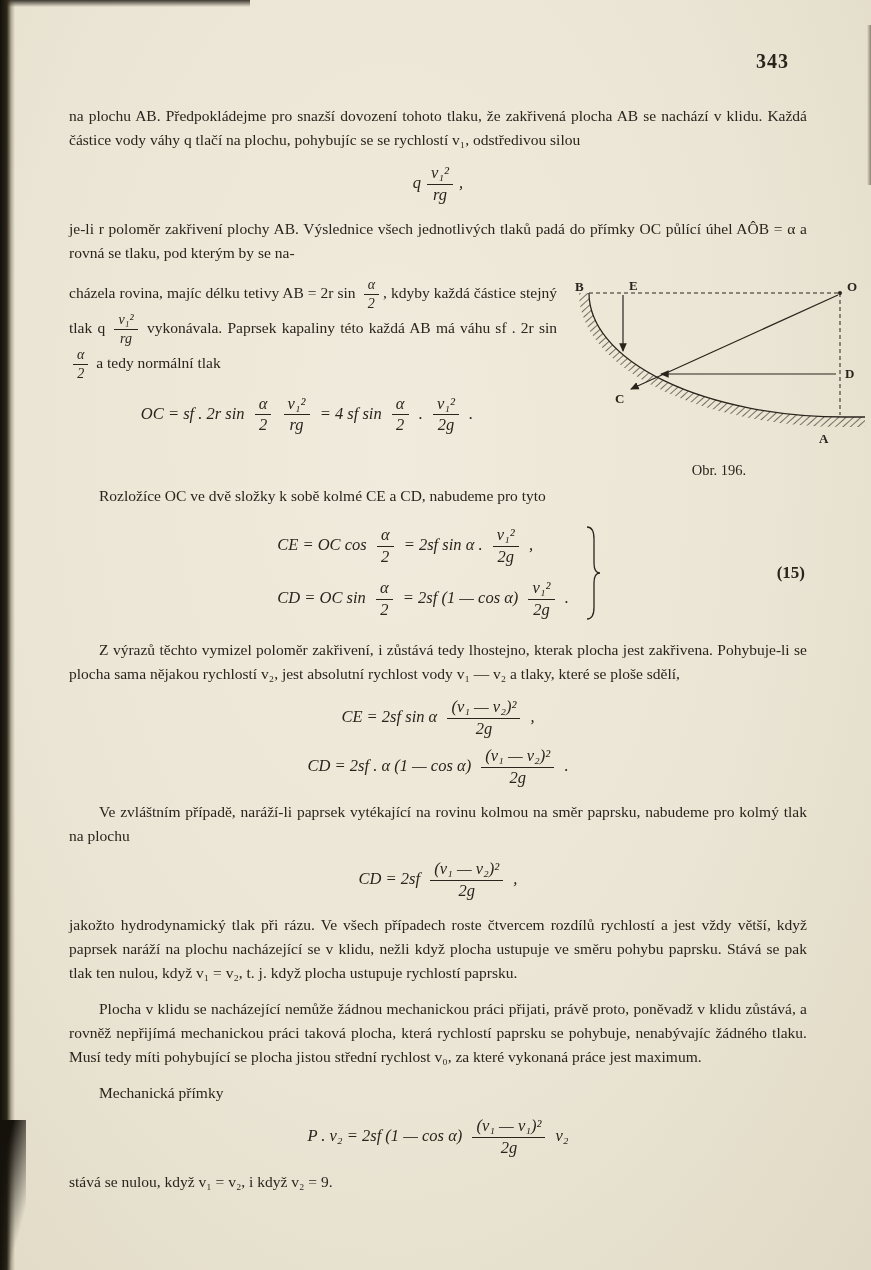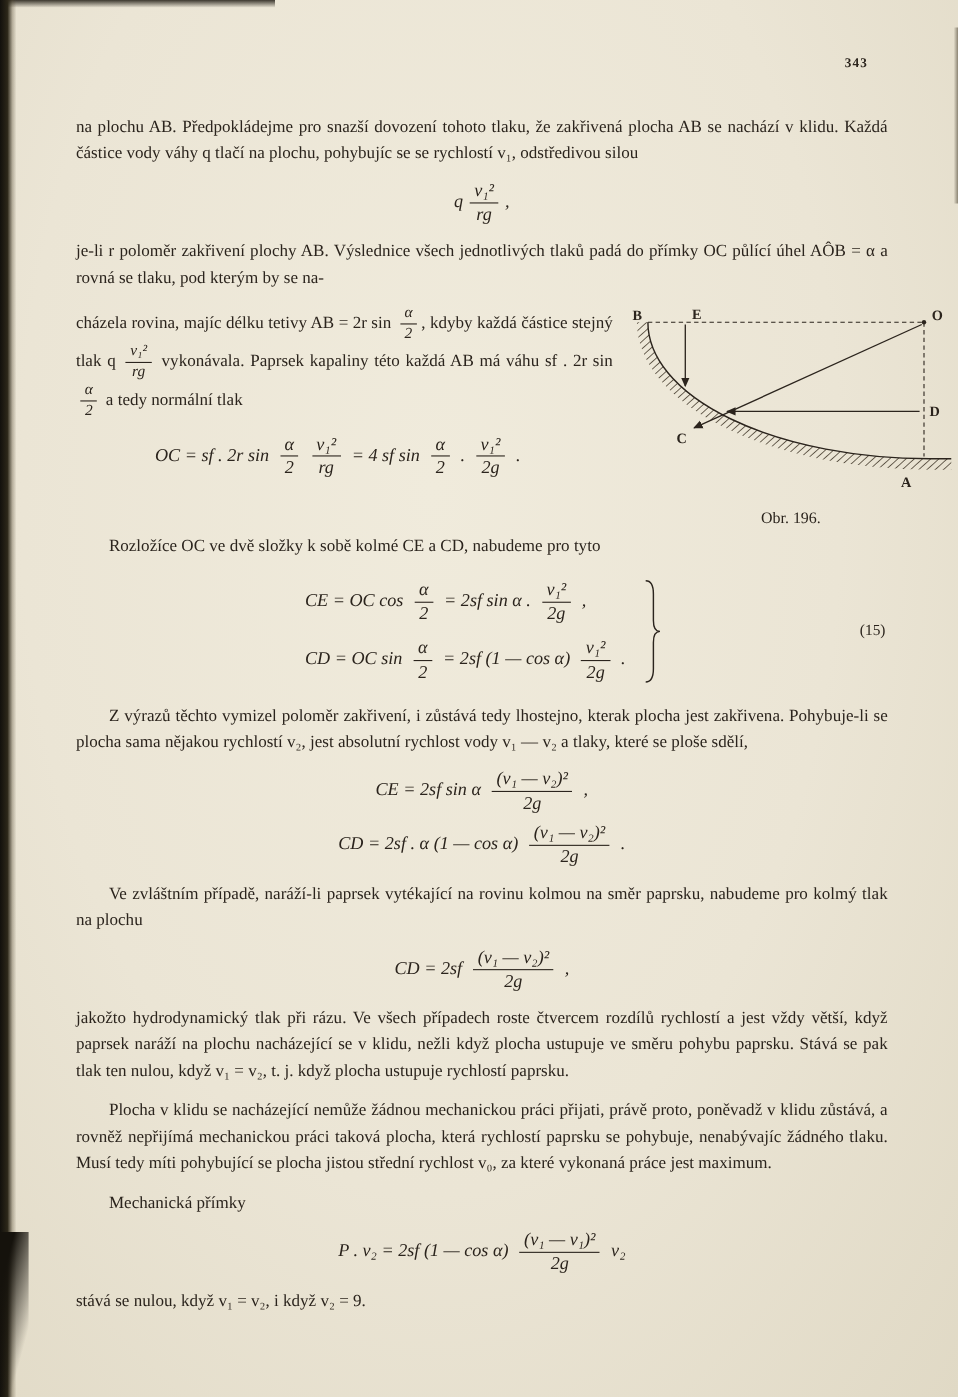--- a/index.html
+++ b/index.html
@@ -7,37 +7,37 @@
     color:#2b241d;font-family:"Liberation Serif","DejaVu Serif",serif;
     background:radial-gradient(ellipse at 45% 35%, #f0ebdc 0%, #ebe5d5 55%, #e0d9c5 100%);}
   .edge-left{position:absolute;left:0;top:0;bottom:0;width:15px;
     background:linear-gradient(to right,#12100c 0%,#2c2719 45%,rgba(80,70,48,.35) 75%,rgba(80,70,48,0) 100%);}
   .edge-left-bottom{position:absolute;left:0;bottom:0;width:26px;height:150px;
     background:linear-gradient(105deg,#15120c 20%,rgba(21,18,12,0) 75%);}
   .edge-top{position:absolute;left:0;top:0;width:250px;height:7px;
     background:linear-gradient(to bottom,rgba(30,26,18,.85),rgba(30,26,18,0));}
   .edge-right{position:absolute;right:0;top:25px;width:4px;height:160px;
     background:linear-gradient(to left,rgba(60,52,36,.55),rgba(60,52,36,0));}
-  .pagenum{position:absolute;top:50px;right:82px;font-size:12px;font-weight:bold;letter-spacing:1px;}
+  .pagenum{position:absolute;top:50px;right:82px;font-size:20px;font-weight:bold;letter-spacing:1px;}
   .content{position:absolute;left:57px;top:92px;width:762px;font-size:15.5px;line-height:24px;text-align:justify;}
   p.para{margin:12px;}
   p.ind{text-indent:30px;}
   .formula{text-align:center;font-style:italic;font-size:16.5px;margin:8px 0;line-height:1.25;}
   .frac{display:inline-flex;flex-direction:column;vertical-align:middle;text-align:center;margin:0 4px;line-height:1.15;font-style:italic;}
   .frac .num{display:block;border-bottom:1px solid #2b241d;padding:0 4px 1px;}
   .frac .den{display:block;padding:1px 4px 0;}
   .ifrac{font-size:14px;}
   .fs{margin:0 2px;}
   .fig{float:right;width:292px;margin:2px -46px 2px 16px;text-align:center;}
   .fig-caption{font-size:14.5px;font-style:normal;margin-top:4px;}
   .clear{clear:both;}
   .eq15{position:relative;display:flex;justify-content:center;align-items:center;gap:14px;margin:6px 0;}
   .eq15-lines{display:flex;flex-direction:column;align-items:flex-start;}
   .eq15 .formula{margin:6px 0;text-align:left;}
-  .eqnum{position:absolute;right:14px;top:50%;transform:translateY(-50%);font-size:14px;}
+  .eqnum{position:absolute;right:14px;top:50%;transform:translateY(-50%);font-size:17px;font-weight:bold;}
   .footer{position:absolute;left:57px;right:46px;bottom:12px;display:flex;justify-content:space-between;align-items:baseline;}
   .footer-left{font-size:11px;letter-spacing:.4px;color:#3a3226;}
   .footer-right{font-size:16px;font-weight:bold;margin-right:14px;}
   svg text{font-family:"Liberation Serif","DejaVu Serif",serif;font-size:13px;font-weight:bold;fill:#2b241d;}
 </style>
 </head>
 <body>
 
 <div class="page">
   <div class="edge-top"></div>

